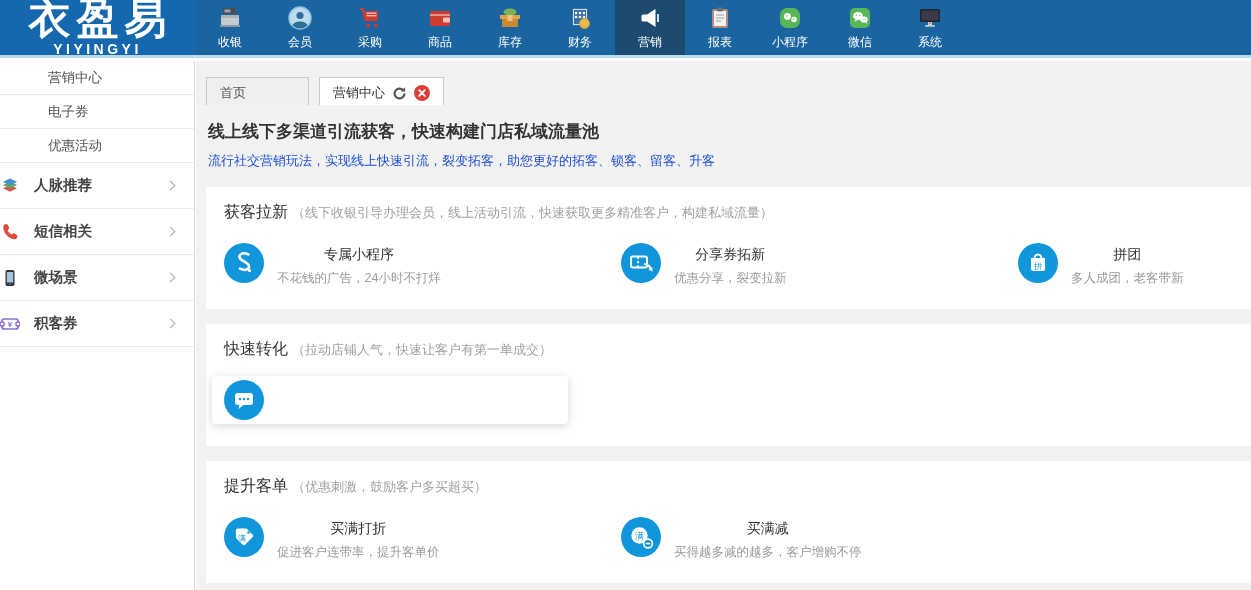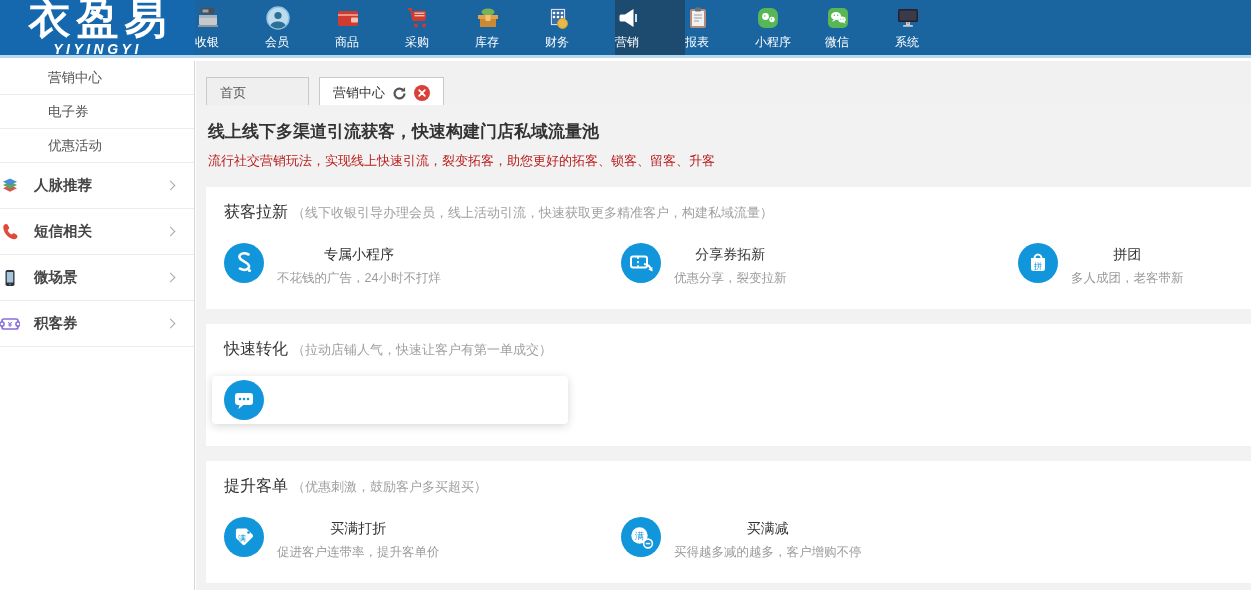--- a/index.html
+++ b/index.html
@@ -5,24 +5,24 @@
   * { margin:0; padding:0; box-sizing:border-box; }
   html,body { width:1251px; height:590px; overflow:hidden; background:#fff;
     font-family:"Liberation Sans","DejaVu Sans",sans-serif; }
 
   
   .topnav { position:absolute; top:0; left:0; right:0; height:58px;
     background:#1a64a0; border-bottom:3px solid #b9d9ee; display:flex; }
   .brand { width:195px; height:100%; background:#1568ad; color:#fff;
     display:flex; flex-direction:column; align-items:center; justify-content:center; cursor:pointer; }
   .brand-cn { font-size:42px; font-weight:bold; letter-spacing:6px; line-height:1; padding-left:6px; }
-  .brand-en { font-size:14px; font-weight:bold; letter-spacing:3.5px; margin-top:1px;font-style:italic; }
+  .brand-en { font-size:14px; font-weight:bold; letter-spacing:3.5px; margin-top:1px; }
   .nav-items { display:flex; height:100%; }
   .nav-item { width:70px; height:100%; display:flex; flex-direction:column;
-    align-items:flex-start; justify-content:center; gap:3px; cursor:pointer; }
+    align-items:center; justify-content:center; gap:3px; cursor:pointer; }
   .nav-item.active { background:#1d4b70; }
   .nav-item .nav-label { color:#fff; font-size:12px; }
   .nav-item svg { display:block; }
 
   
   .sidebar { position:absolute; top:61px; left:0; width:195px; bottom:0;
     background:#fff; border-right:1px solid #d6d6d6; }
   .side-item { border-bottom:1px solid #ececec; display:flex; align-items:center; cursor:pointer; }
   .side-item.plain { height:34px; padding-left:48px; font-size:13.5px; color:#555; }
   .side-item.group { height:46px; font-size:14.5px; color:#444; font-weight:bold; }
@@ -38,21 +38,21 @@
   .tab { height:31px; display:flex; align-items:center; font-size:13px;
     border:1px solid #c9c9c9; border-bottom:none; padding:0 13px; cursor:pointer; }
   .tab.inactive { background:#efefef; color:#555; width:103px; }
   .tab.active { background:#fff; color:#333; gap:7px; }
   .tab .ticon { display:inline-flex; cursor:pointer; }
 
   
   .content { position:absolute; top:105px; left:196px; right:0; bottom:0;
     background:#f2f2f2; padding:12px 0 0 10px; }
   .page-title { font-size:17px; font-weight:bold; color:#333; margin:3px 0 9px 2px; }
-  .page-sub { font-size:13px; color:#b91c1c; margin:0 0 17px 2px; }
+  .page-sub { font-size:13px; color:#1d4ed8; margin:0 0 17px 2px; }
   .section { background:#fff; height:122px; margin-bottom:15px; padding:15px 0 0 18px; }
   .sec-head { display:flex; align-items:baseline; }
   .sec-title { font-size:16px; color:#333; }
   .sec-note { font-size:13px; color:#a0a0a0; margin-left:4px; }
   .cards { display:grid; grid-template-columns:397px 397px 1fr; margin-top:20px; }
   .card { display:flex; gap:13px; align-items:flex-start; cursor:pointer; }
   .card-raised { background:#fff; border-radius:4px; box-shadow:0 2px 10px rgba(0,0,0,0.16);
     padding:4px 12px; margin:-4px 0 0 -12px; width:356px; }
   .fi { width:40px; height:40px; flex:none; }
   .card-title { font-size:14px; color:#333; margin-top:3px;text-align:center; }
@@ -89,42 +89,42 @@
             <circle cx="13" cy="10.5" r="3.6" fill="#2e6f96"></circle>
             <path d="M5.5 20.5 c1.5-5.5 13.5-5.5 15 0 a11 11 0 0 1 -15 0 z" fill="#2e6f96"></path>
           </svg>
       </span>
       <span class="nav-label">会员</span>
     </div>
 
     <div class="nav-item">
       <span class="nav-icon">
         <svg viewBox="0 0 26 26" width="26" height="26">
-            <rect x="3" y="6" width="20" height="15" rx="2" fill="#cf3b2f"></rect>
-            <path d="M3 10 h20" stroke="#eea99f" stroke-width="1.6"></path>
-            <rect x="16" y="12.5" width="7" height="5" rx="1" fill="#f3c1b8"></rect>
-          </svg>
-      </span>
-      <span class="nav-label">商品</span>
-    </div>
-
-    <div class="nav-item">
-      <span class="nav-icon">
-        <svg viewBox="0 0 26 26" width="26" height="26">
             <path d="M3 4 h3 l2.2 11 h12" fill="none" stroke="#cf3b2f" stroke-width="2"></path>
             <rect x="8" y="6" width="13" height="8" rx="1" fill="#cf3b2f"></rect>
             <g fill="#f3c1b8">
               <rect x="9.5" y="7.5" width="10" height="1.4"></rect>
               <rect x="9.5" y="10" width="10" height="1.4"></rect>
             </g>
             <circle cx="11" cy="20.5" r="2" fill="#cf3b2f"></circle>
             <circle cx="19" cy="20.5" r="2" fill="#cf3b2f"></circle>
           </svg>
       </span>
       <span class="nav-label">采购</span>
+    </div>
+
+    <div class="nav-item">
+      <span class="nav-icon">
+        <svg viewBox="0 0 26 26" width="26" height="26">
+            <rect x="3" y="6" width="20" height="15" rx="2" fill="#cf3b2f"></rect>
+            <path d="M3 10 h20" stroke="#eea99f" stroke-width="1.6"></path>
+            <rect x="16" y="12.5" width="7" height="5" rx="1" fill="#f3c1b8"></rect>
+          </svg>
+      </span>
+      <span class="nav-label">商品</span>
     </div>
 
     <div class="nav-item">
       <span class="nav-icon">
         <svg viewBox="0 0 26 26" width="26" height="26">
             <ellipse cx="13" cy="7" rx="6.5" ry="3.5" fill="#79b356"></ellipse>
             <path d="M3 10 h20 v4 h-2 v8 H5 v-8 H3 z" fill="#e3a243"></path>
             <rect x="5" y="14" width="16" height="8" fill="#c98a33"></rect>
             <rect x="10.5" y="10" width="5" height="6" fill="#f0c27a"></rect>
           </svg>

